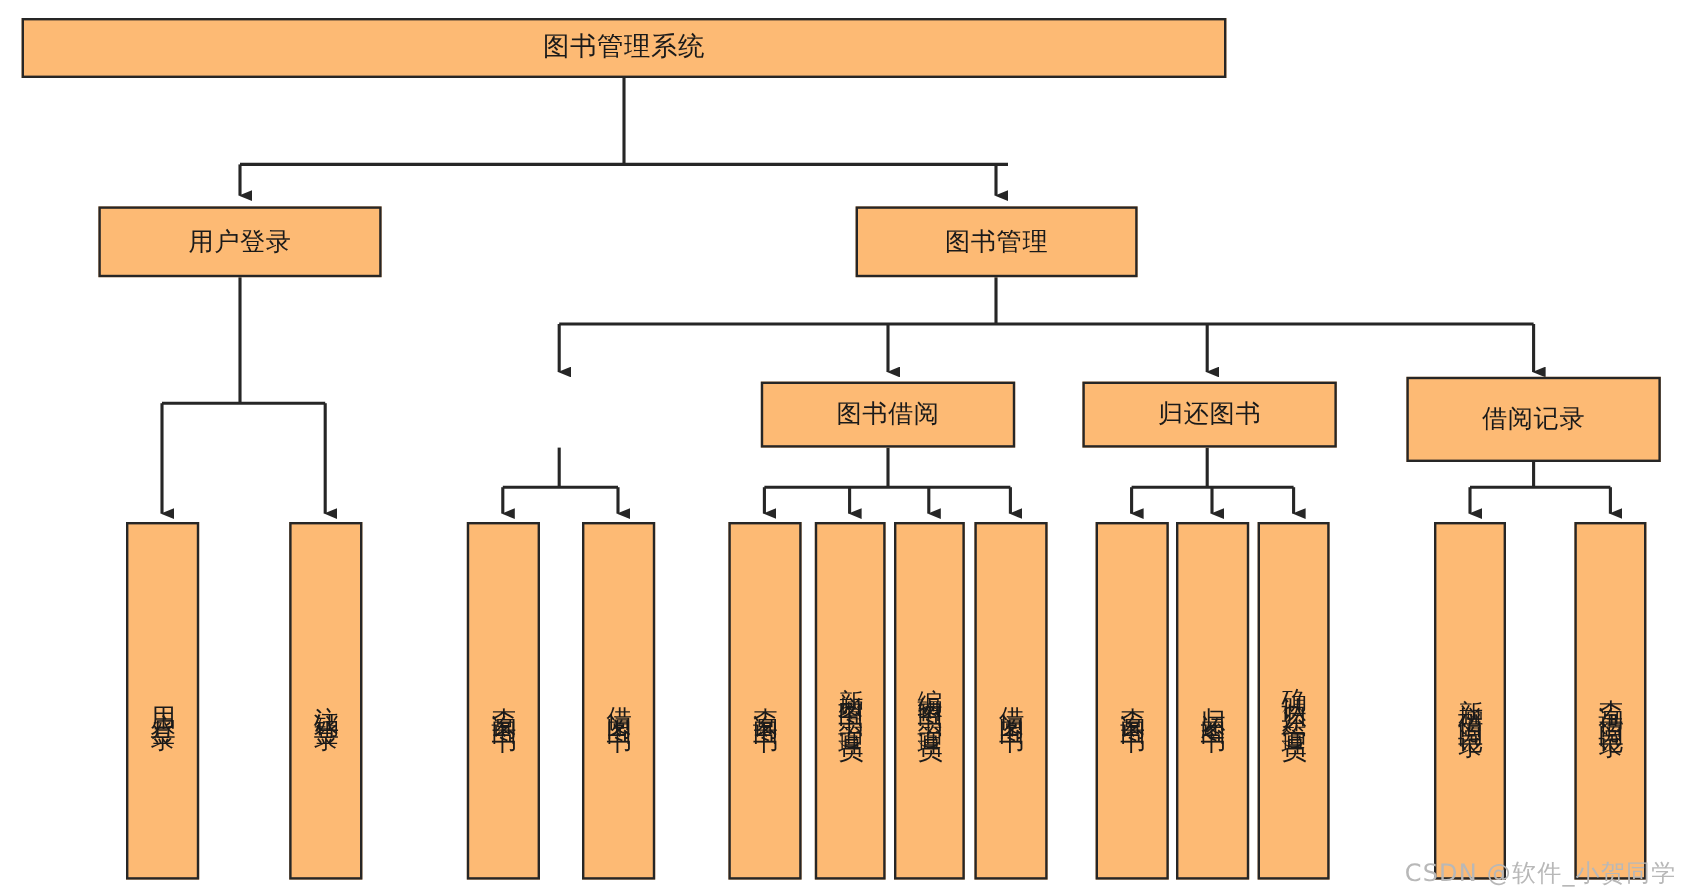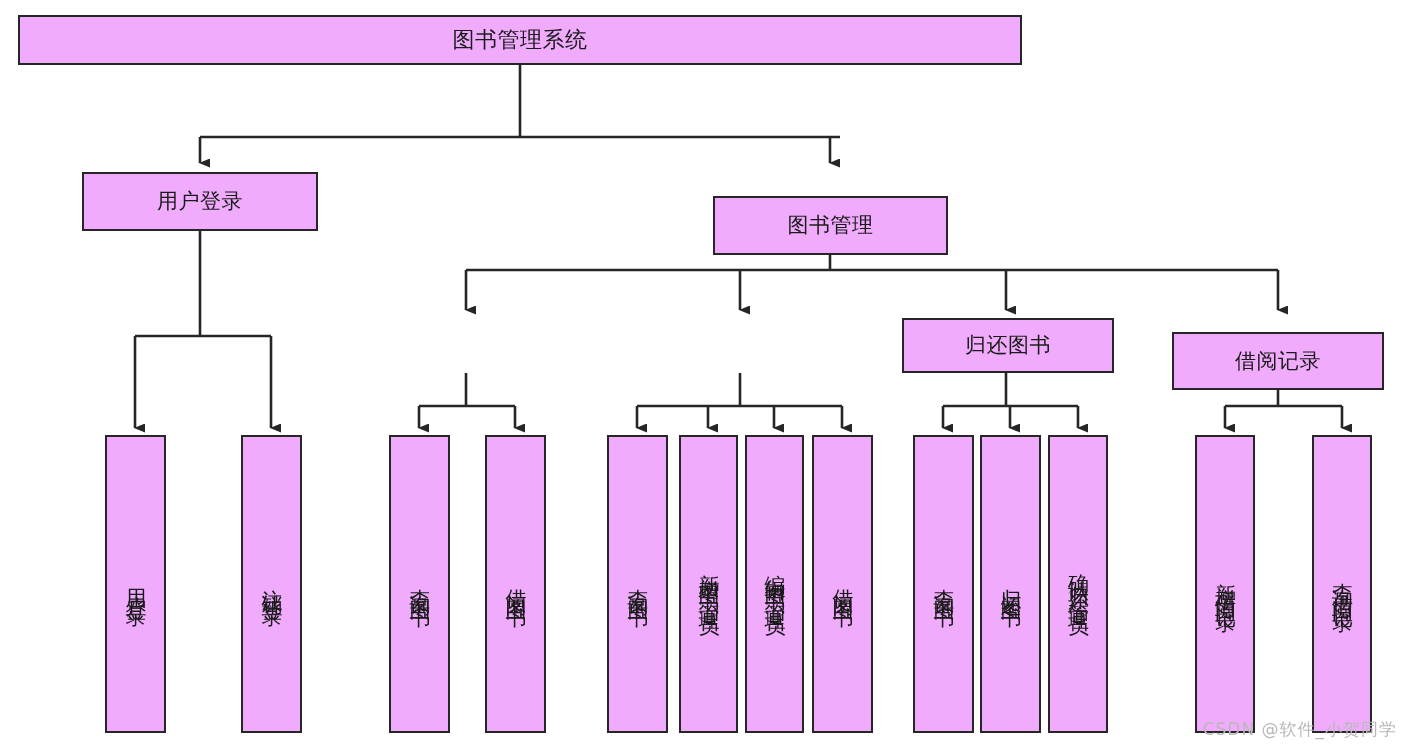--- a/index.html
+++ b/index.html
@@ -10,21 +10,21 @@
     font-family:"DejaVu Sans","Liberation Sans",sans-serif;
     overflow:hidden;
   }
   #canvas{position:relative;width:1405px;height:747px;background:#fff;}
   svg.edges{position:absolute;left:0;top:0;width:1405px;height:747px;}
 
   .node{
     position:absolute;
     box-sizing:border-box;
     border:2px solid #262626;
-    background:#f0abfc;
+    background:#fdba74;
     display:flex;
     align-items:center;
     justify-content:center;
     color:#1a1a1a;
   }
   .node .lbl{
     display:block;
     text-align:center;
     line-height:1.18;
     letter-spacing:0.5px;
@@ -41,21 +41,21 @@
     text-orientation:upright;
     font-size:21px;
     line-height:1.0;
     letter-spacing:6px;
     white-space:nowrap;
   }
   .watermark{
     position:absolute;
     right:8px;
     bottom:6px;
-    font-size:17px;
+    font-size:20px;
     color:#b8b8b8;
     letter-spacing:1px;
     white-space:nowrap;
     user-select:none;
   }
 </style>
 </head>
 <body>
 
 <div id="canvas">
@@ -110,28 +110,31 @@
     </g>
   </svg>
 
   <div class="node h-node root" style="left:18px;top:15px;width:1004px;height:50px;">
     <span class="lbl">图书管理系统</span>
   </div>
 
   <div class="node h-node" style="left:82px;top:172px;width:236px;height:59px;">
     <span class="lbl">用户登录</span>
   </div>
-  <div class="node h-node" style="left:713px;top:172px;width:235px;height:59px;margin-top:24px;">
+  <div class="node h-node" style="left:713px;top:172px;width:235px;height:59px;">
     <span class="lbl">图书管理</span>
   </div>
 
+  <div class="node h-node" style="left:634px;top:318px;width:212px;height:55px;">
+    <span class="lbl">图书借阅</span>
+  </div>
   <div class="node h-node" style="left:902px;top:318px;width:212px;height:55px;">
     <span class="lbl">归还图书</span>
   </div>
-  <div class="node h-node" style="left:1172px;top:332px;width:212px;height:58px;">
+  <div class="node h-node" style="left:1172px;top:314px;width:212px;height:71px;">
     <span class="lbl">借阅记录</span>
   </div>
 
   <div class="node v-node" style="left:105px;top:435px;width:61px;height:298px;">
     <span class="lbl">用户登录</span>
   </div>
   <div class="node v-node" style="left:241px;top:435px;width:61px;height:298px;">
     <span class="lbl">注销登录</span>
   </div>
 

